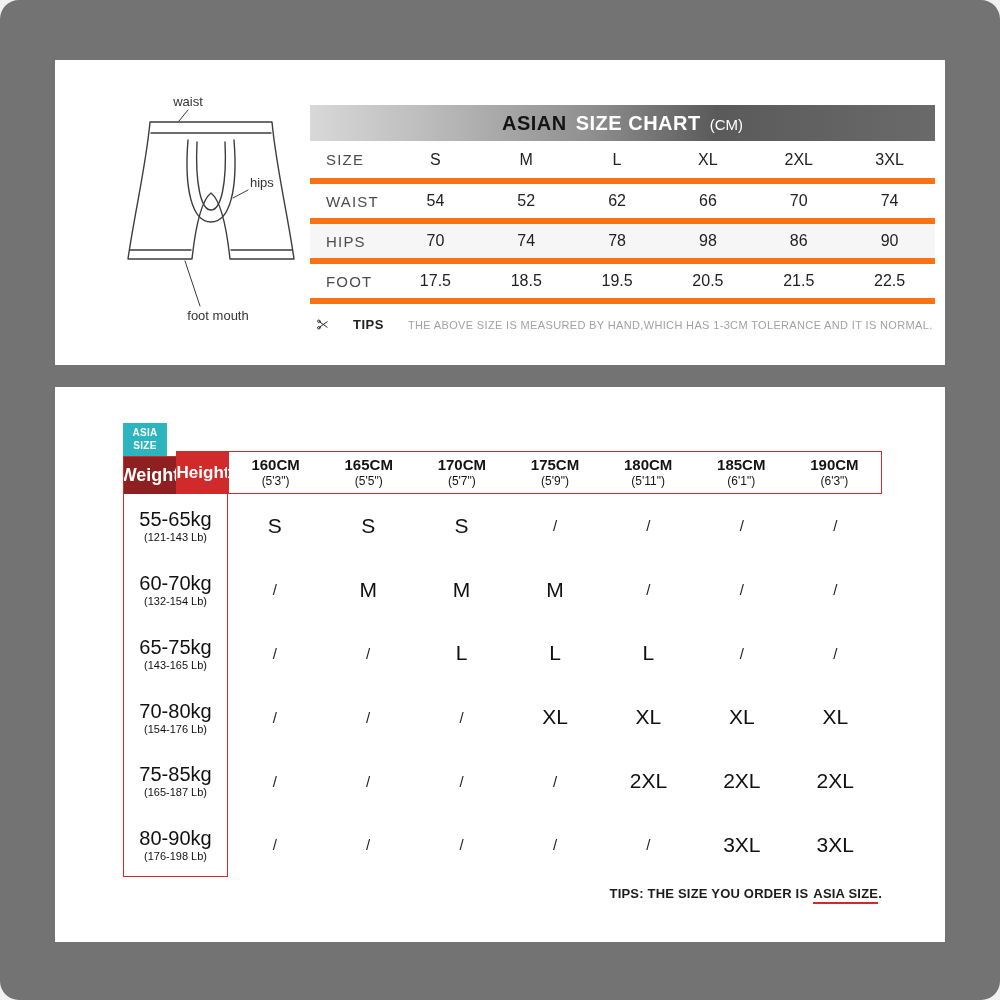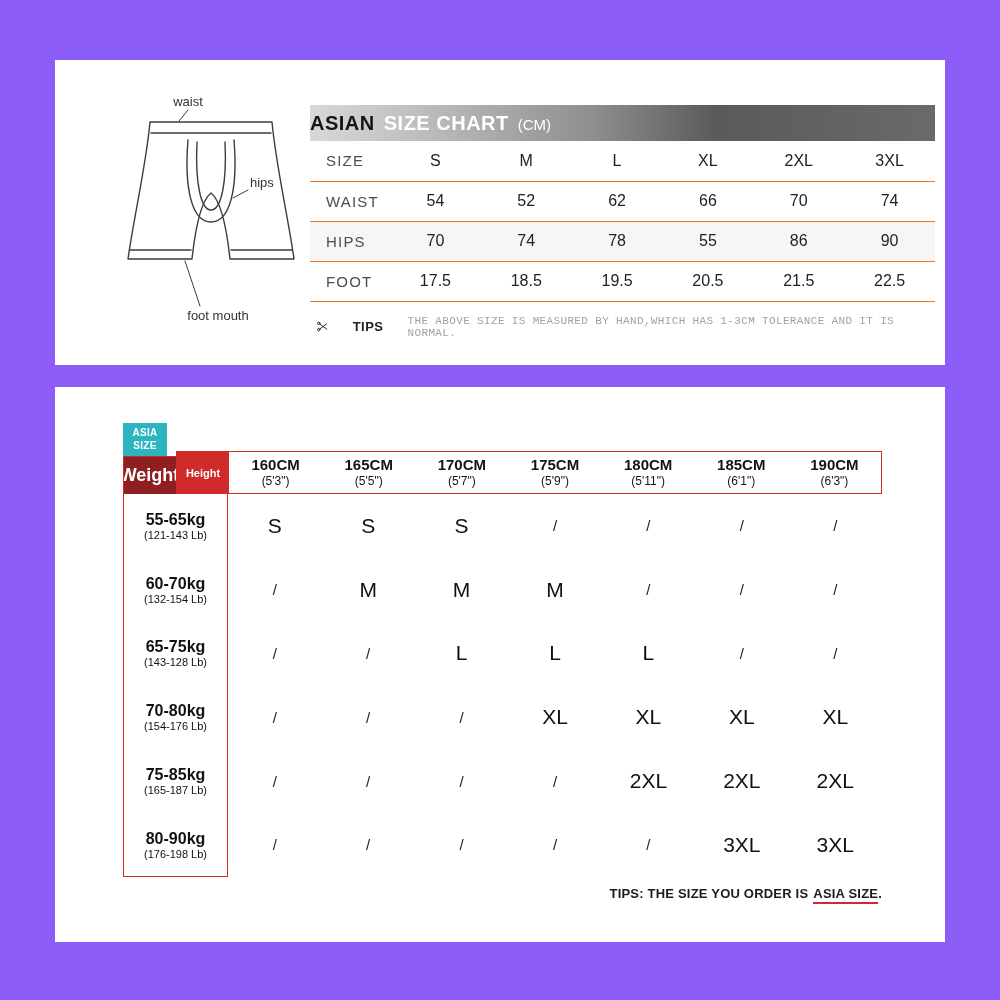--- a/index.html
+++ b/index.html
@@ -1,87 +1,87 @@
 <!DOCTYPE html>
 <html><head>
 <meta charset="utf-8">
 <style>
   * { margin:0; padding:0; box-sizing:border-box; }
   html,body { width:1000px; height:1000px; }
   body {
     font-family: "Liberation Sans", "DejaVu Sans", sans-serif;
     background:#f1f1f2;
   }
-  .page { position:relative; width:1000px; height:1000px; background:#8b5cf6; overflow:hidden; }
+  .page { position:relative; width:1000px; height:1000px; background:#737373; overflow:hidden;border-radius:19px; }
   .card { position:absolute; background:#ffffff; }
   .card-top { left:55px; top:60px; width:890px; height:305px; }
   .card-bottom { left:55px; top:387px; width:890px; height:555px; }
 
   
   .diagram { position:absolute; left:45px; top:34px; width:220px; height:240px; }
 
   
   .size-area { position:absolute; left:255px; top:45px; width:625px; }
   .title-bar {
-    height:36px; display:flex; align-items:center; gap:9px;
+    height:36px; display:flex; align-items:center; justify-content:center; gap:9px;
     background:linear-gradient(90deg,#d8d8d8 0%,#bdbdbd 18%,#8f8f8f 45%,#5a5a5a 65%,#6a6a6a 100%);
   }
   .title-bar .em { font-size:20px; font-weight:bold; color:#141414; letter-spacing:0.5px; }
   .title-bar .rest { font-size:20px; font-weight:bold; color:#ffffff; letter-spacing:0.5px; }
   .title-bar .unit { font-size:15px; color:#ffffff; margin-top:2px; }
 
   table.size-table { width:100%; border-collapse:collapse; table-layout:fixed; }
   table.size-table td {
     height:40px; text-align:center; vertical-align:middle;
-    border-bottom:1px solid #f97316; font-size:16px; color:#222; font-weight:500;
+    border-bottom:6px solid #f97316; font-size:16px; color:#222; font-weight:500;
   }
   table.size-table td.row-label {
     width:80px; text-align:left; padding-left:16px;
     color:#4d4d4d; font-weight:400; letter-spacing:1.2px; font-size:15px;
   }
   table.size-table tr.shaded td { background:#f6f6f6; }
 
   .tips-line { display:flex; align-items:center; gap:24px; margin-top:13px; padding-left:6px; }
   .tips-line .tips-word { font-size:13px; font-weight:bold; color:#222; letter-spacing:0.5px; }
-  .tips-line .tips-text { font-size:11px; color:#a2a2a2; letter-spacing:0.35px;font-family:Liberation Mono, monospace; }
+  .tips-line .tips-text { font-size:11px; color:#a2a2a2; letter-spacing:0.35px; }
 
   
   .asia-badge {
     position:absolute; left:68px; top:36px; width:44px; height:33px;
     background:#2cb5bf; color:#fff; font-size:10px; font-weight:bold;
     text-align:center; line-height:1.3; padding-top:3px; letter-spacing:0.3px;
   }
   .weight-cell {
     position:absolute; left:68px; top:69px; width:53px; height:38px;
     background:#8e2021; color:#fff; font-size:18px; font-weight:bold;
     display:flex; align-items:center; justify-content:center;
   }
   .header-box {
     position:absolute; left:121px; top:64px; width:706px; height:43px;
     border:1px solid #d02a2a; display:flex; background:#fff;
   }
   .height-cell {
     width:52px; height:100%; background:#d02a2a; color:#fff;
-    font-size:11px; font-weight:bold; display:flex; align-items:center; justify-content:center;
+    font-size:17px; font-weight:bold; display:flex; align-items:center; justify-content:center;
   }
   .height-cols { flex:1; display:flex; }
   .hcol { flex:1; display:flex; flex-direction:column; align-items:center; justify-content:center; line-height:1.25; }
   .hcm { font-size:15px; font-weight:bold; color:#141414; }
   .hft { font-size:12px; color:#141414; }
 
   .weight-col-box {
     position:absolute; left:68px; top:69px; width:105px; height:421px;
     border:1px solid #d02a2a; pointer-events:none; z-index:3; background:transparent;
   }
   .matrix-grid {
     position:absolute; left:68px; top:107px; width:759px; height:383px;
     display:grid; grid-template-columns:105px repeat(7, 1fr); grid-auto-rows:63.8px;
   }
   .wlabel { display:flex; flex-direction:column; align-items:center; justify-content:center; line-height:1.2; }
-  .wkg { font-size:16px; font-weight:bold; color:#111; }
+  .wkg { font-size:20px; font-weight:normal; color:#111; }
   .wlb { font-size:11px; color:#111; }
   .mcell { display:flex; align-items:center; justify-content:center; font-size:21px; color:#111; }
   .mcell.slash { font-size:15px; color:#222; }
 
   .bottom-tips {
     position:absolute; top:499px; right:63px;
     font-size:13px; font-weight:600; color:#1c1c1c; letter-spacing:0.2px;
   }
   .bottom-tips .em {
     font-weight:bold; border-bottom:2px solid #d02a2a; padding-bottom:1px; margin-left:5px;
@@ -140,21 +140,21 @@
               <td class="val-cell">62</td>
               <td class="val-cell">66</td>
               <td class="val-cell">70</td>
               <td class="val-cell">74</td>
             </tr>
             <tr class="size-row shaded">
               <td class="row-label">HIPS</td>
               <td class="val-cell">70</td>
               <td class="val-cell">74</td>
               <td class="val-cell">78</td>
-              <td class="val-cell">55</td>
+              <td class="val-cell">98</td>
               <td class="val-cell">86</td>
               <td class="val-cell">90</td>
             </tr>
             <tr class="size-row">
               <td class="row-label">FOOT</td>
               <td class="val-cell">17.5</td>
               <td class="val-cell">18.5</td>
               <td class="val-cell">19.5</td>
               <td class="val-cell">20.5</td>
               <td class="val-cell">21.5</td>
@@ -236,21 +236,21 @@
         </div>
         <div class="mcell slash">/</div>
         <div class="mcell">M</div>
         <div class="mcell">M</div>
         <div class="mcell">M</div>
         <div class="mcell slash">/</div>
         <div class="mcell slash">/</div>
         <div class="mcell slash">/</div>
         <div class="wlabel">
           <span class="wkg">65-75kg</span>
-          <span class="wlb">(143-128 Lb)</span>
+          <span class="wlb">(143-165 Lb)</span>
         </div>
         <div class="mcell slash">/</div>
         <div class="mcell slash">/</div>
         <div class="mcell">L</div>
         <div class="mcell">L</div>
         <div class="mcell">L</div>
         <div class="mcell slash">/</div>
         <div class="mcell slash">/</div>
         <div class="wlabel">
           <span class="wkg">70-80kg</span>

